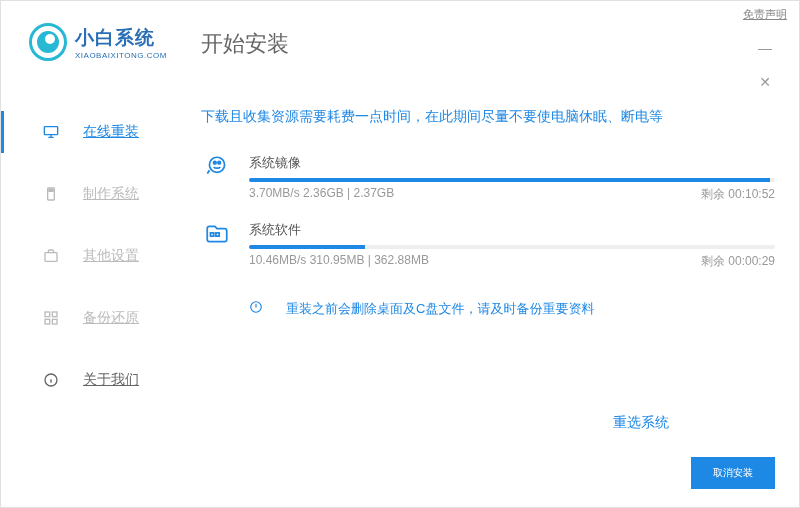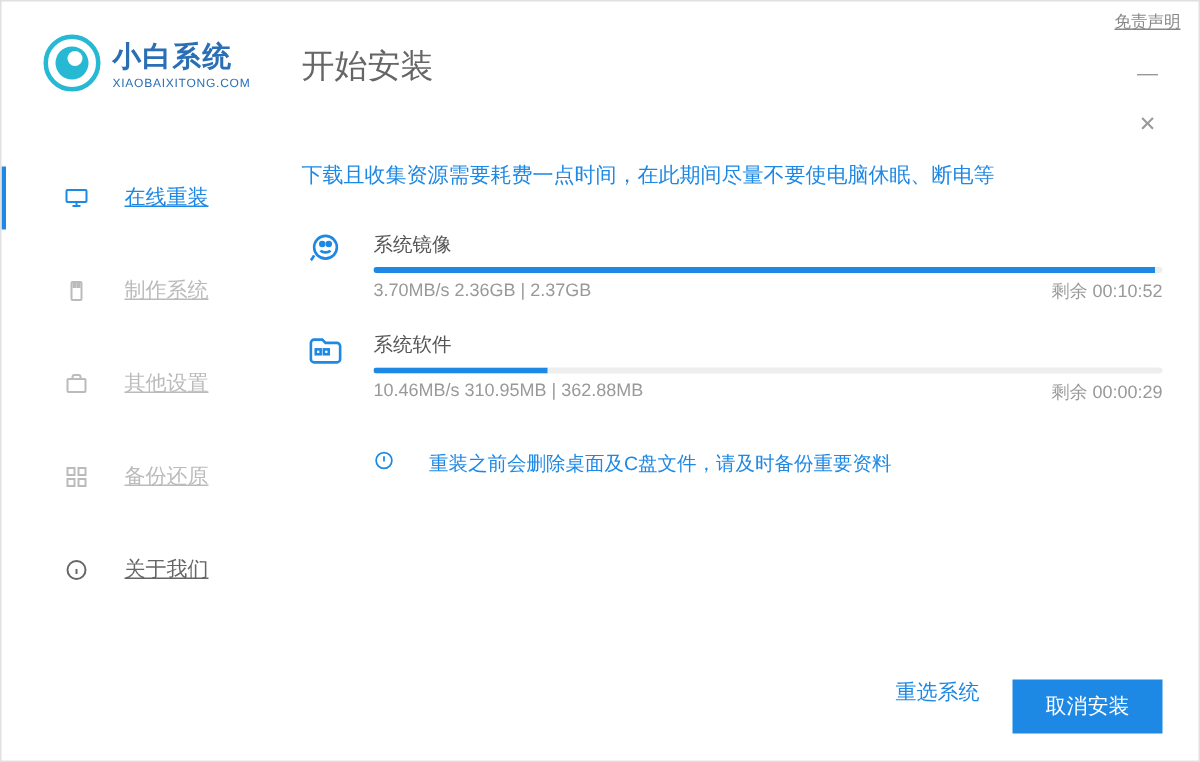--- a/index.html
+++ b/index.html
@@ -28,21 +28,21 @@
 .task-body { flex: 1; }
 .task-name { font-size: 13px; color: #555; }
 .task-bar { height: 4px; background: #eee; border-radius: 2px; margin-top: 6px; position: relative; overflow:hidden; }
 .task-bar-fill { position:absolute; left:0; top:0; height:100%; background:#1e88e5; }
 .task-meta { display: flex; justify-content: space-between; font-size: 12px; color: #999; margin-top: 4px; }
 .task-status { font-size: 12px; color: #999; margin-top: 4px; }
 .warn { display:flex; gap:23px; color:#1e88e5; font-size: 13px; margin-top: 30px; margin-left: 48px; }
 .warn svg { width:14px; height:14px; }
 .footer { position: absolute; bottom: 18px; right: 24px; display: flex; align-items: flex-start; gap: 22px; }
 .link-btn { color: #1e88e5; font-size: 14px; cursor: pointer; }
-.primary-btn { background: #1e88e5; color: #fff; font-size: 14px; padding: 9px 22px; cursor: pointer; border: none; }
+.primary-btn { background: #1e88e5; color: #fff; font-size: 10px; padding: 9px 22px; cursor: pointer; border: none; margin-top: 43px; }
 </style>
 </head>
 <body>
 
 <div class="titlebar">
   <a>免责声明</a>
   <span class="winbtn">—</span>
   <span class="winbtn">✕</span>
 </div>
 

